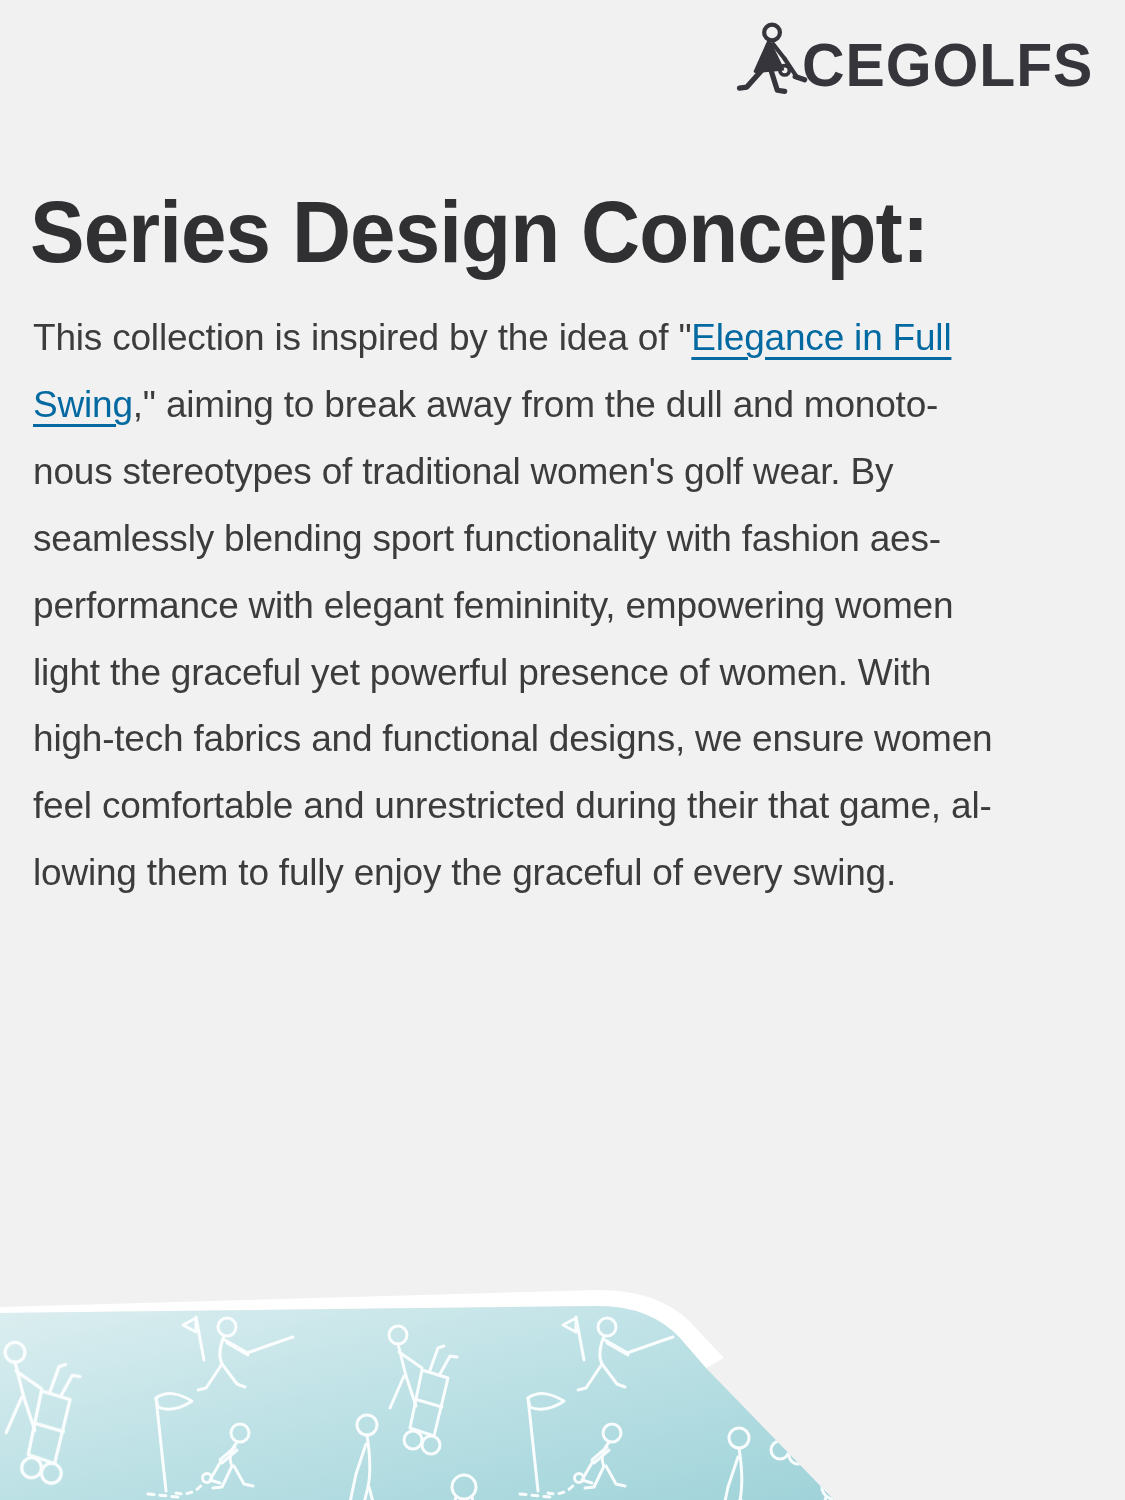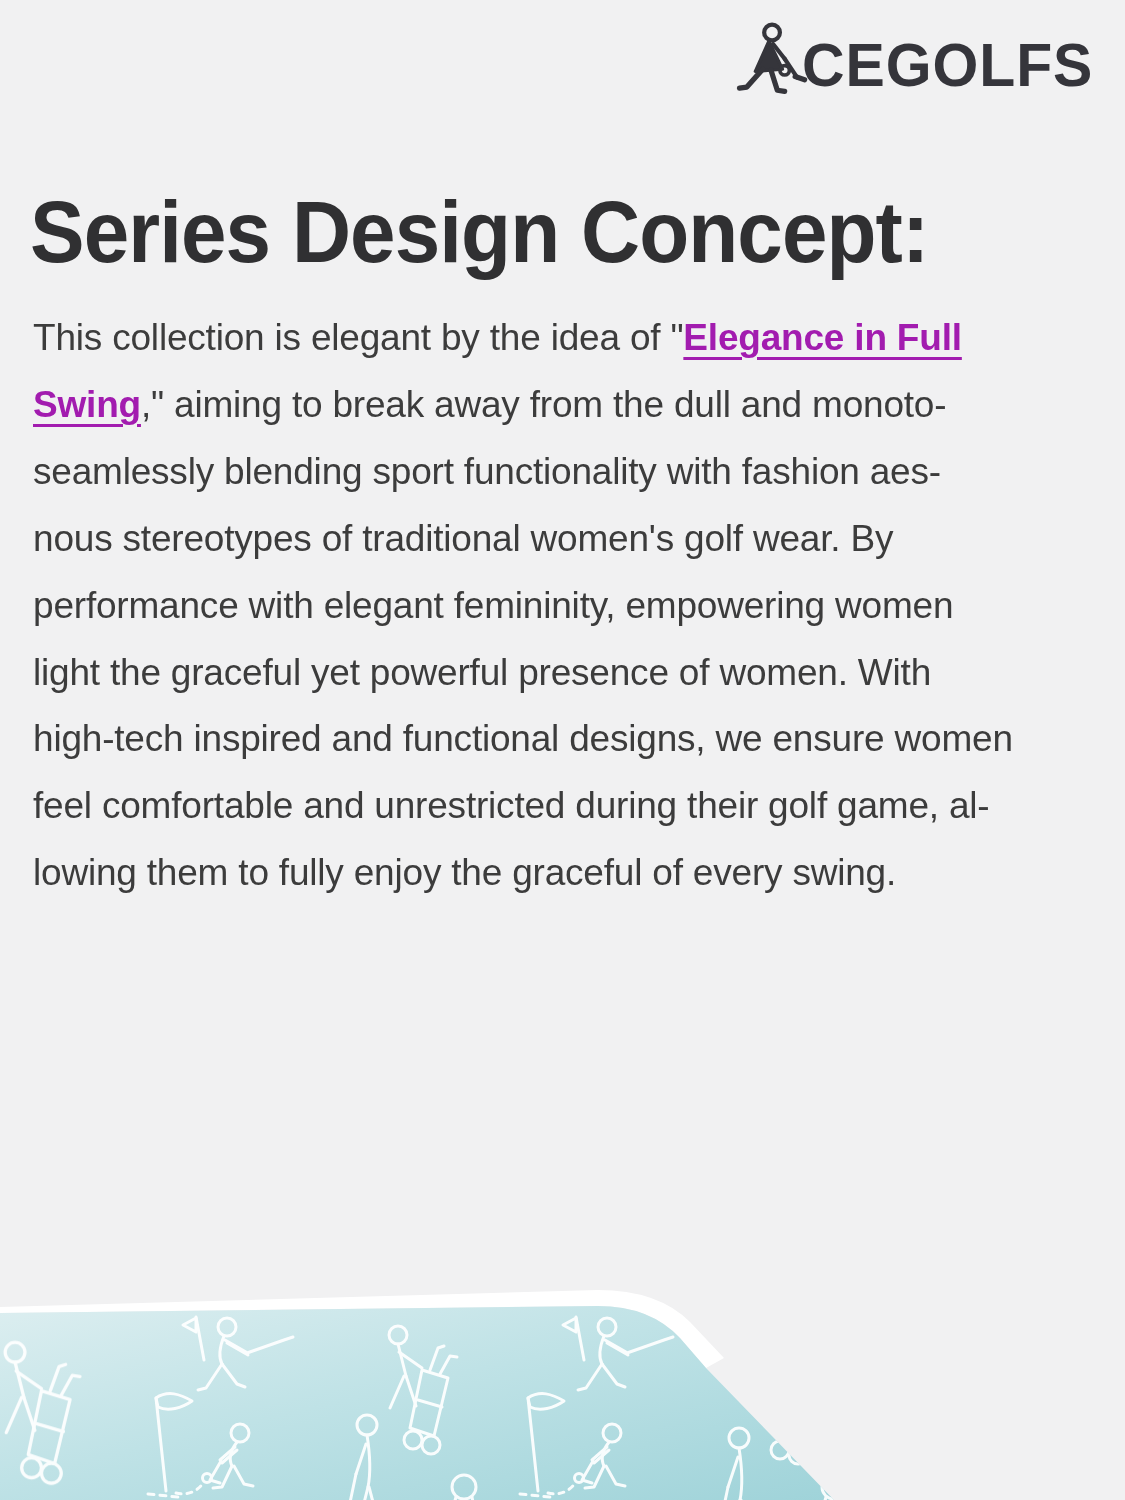--- a/index.html
+++ b/index.html
@@ -59,22 +59,22 @@
     top:305px;
     width:1070px;
     color:#3c3c3c;
     font-size:37px;
     line-height:66.9px;
     letter-spacing:-0.2px;
   }
   .body-line{white-space:nowrap;}
   .seg{white-space:pre;}
   .seg.emphasis{
-    font-weight:700;
-    color:#a21caf;
+    font-weight:400;
+    color:#0369a1;
     text-decoration:underline;
     text-decoration-thickness:3px;
     text-underline-offset:7px;
   }
   
   .footer-band{
     position:absolute;
     left:0;
     bottom:0;
     width:1125px;
@@ -97,28 +97,28 @@
       <circle cx="48" cy="46" r="4.5" stroke-width="3.5"></circle>
       <path d="M27,45 L12,62 L5,63" stroke-width="5"></path>
       <path d="M35,46 L41,65 L48,66" stroke-width="5"></path>
     </svg>
     <span class="brand-text">CEGOLFS</span>
   </div>
 
   <h1 class="heading">Series Design Concept:</h1>
 
   <div class="body-text">
-      <div class="body-line"><span class="seg">This collection is elegant by the idea of "</span><span class="seg emphasis">Elegance in Full</span></div>
+      <div class="body-line"><span class="seg">This collection is inspired by the idea of "</span><span class="seg emphasis">Elegance in Full</span></div>
       <div class="body-line"><span class="seg emphasis">Swing</span><span class="seg">," aiming to break away from the dull and monoto-</span></div>
+      <div class="body-line"><span class="seg">nous stereotypes of traditional women's golf wear. By</span></div>
       <div class="body-line"><span class="seg">seamlessly blending sport functionality with fashion aes-</span></div>
-      <div class="body-line"><span class="seg">nous stereotypes of traditional women's golf wear. By</span></div>
       <div class="body-line"><span class="seg">performance with elegant femininity, empowering women</span></div>
       <div class="body-line"><span class="seg">light the graceful yet powerful presence of women. With</span></div>
-      <div class="body-line"><span class="seg">high-tech inspired and functional designs, we ensure women</span></div>
-      <div class="body-line"><span class="seg">feel comfortable and unrestricted during their golf game, al-</span></div>
+      <div class="body-line"><span class="seg">high-tech fabrics and functional designs, we ensure women</span></div>
+      <div class="body-line"><span class="seg">feel comfortable and unrestricted during their that game, al-</span></div>
       <div class="body-line"><span class="seg">lowing them to fully enjoy the graceful of every swing.</span></div>
     </div>
 
   <svg class="footer-band" viewBox="0 0 1125 210">
     <defs>
       <linearGradient id="tealGrad" x1="0" y1="0" x2="1" y2="1">
         <stop offset="0" stop-color="#dceef0"></stop>
         <stop offset="0.45" stop-color="#bfe2e6"></stop>
         <stop offset="1" stop-color="#9fd3d9"></stop>
       </linearGradient>

